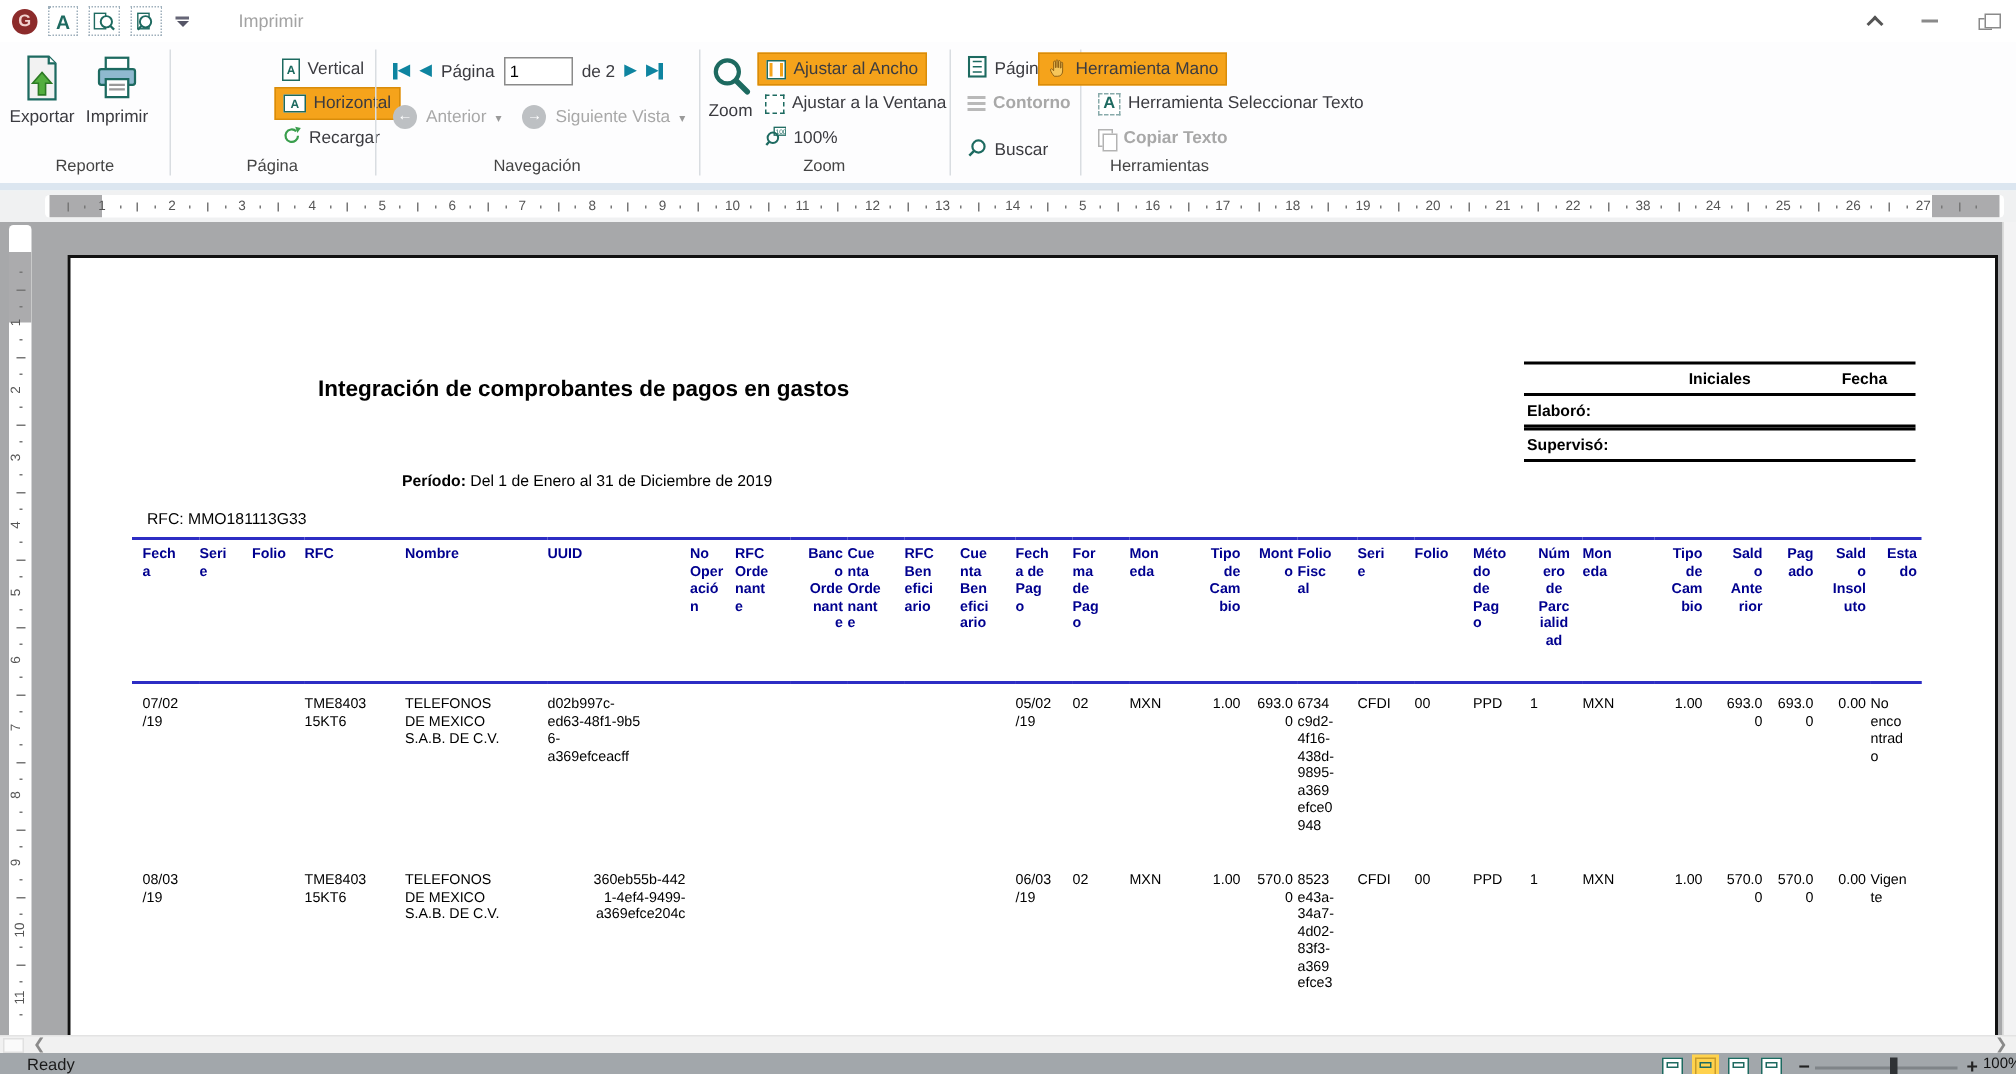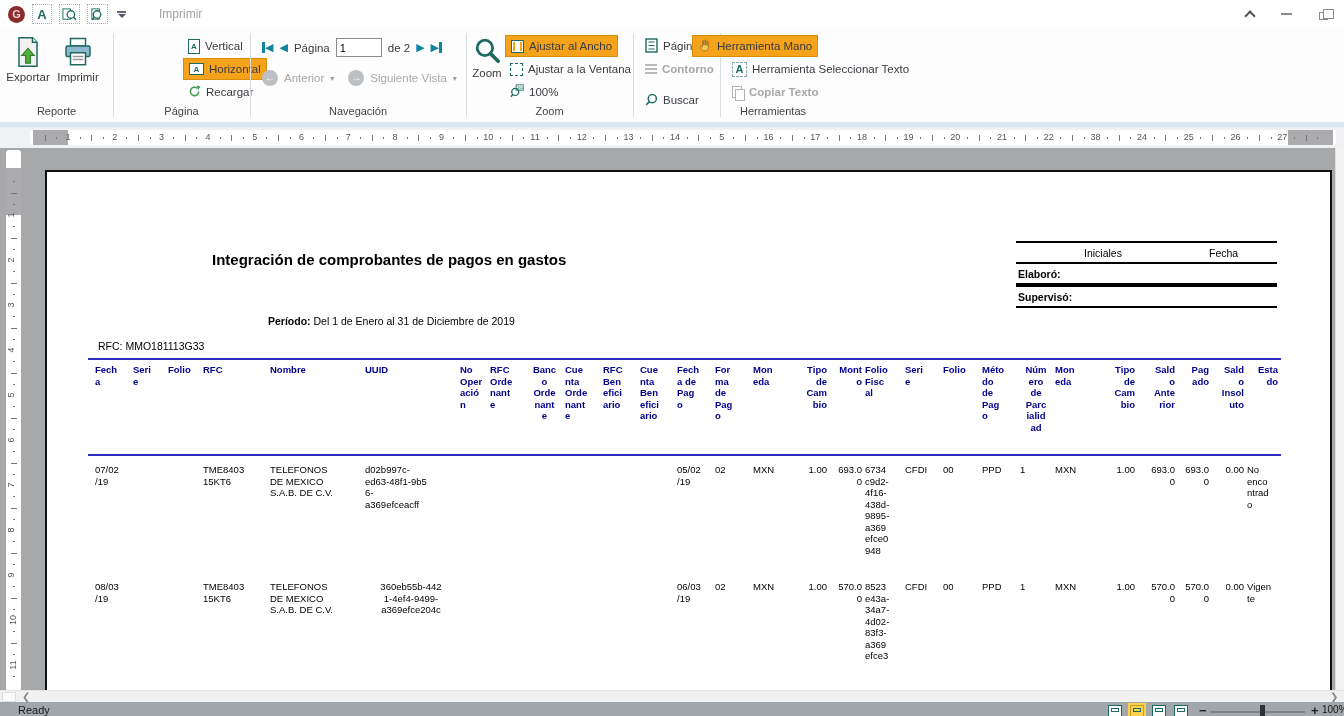--- a/index.html
+++ b/index.html
@@ -79,21 +79,21 @@
   
   .page{position:absolute;left:45px;top:22px;width:1287px;height:600px;background:#fff;border:2px solid #111;}
   .company{position:absolute;left:0;top:48px;width:100%;text-align:center;font-weight:bold;font-size:13.5px;color:#000;}
   .rtitle{position:absolute;left:165px;top:79px;font-weight:bold;font-size:15px;color:#000;}
   .period{position:absolute;left:221px;top:143px;font-size:10.5px;color:#000;}
   .rfcline{position:absolute;left:51px;top:168px;font-size:10.5px;color:#000;}
 
   .signoff{position:absolute;left:969px;top:69px;width:261px;font-size:10.5px;color:#000;}
   .so-line{height:2px;background:#000;}
   .so-row{height:19px;display:flex;align-items:center;}
-  .so-head span{font-weight:normal;}
+  .so-head span{font-weight:bold;text-align:center;}
   .so-spacer{width:68px;}
   .so-c1{width:125px;} .so-c2{width:68px;}
   .so-label{font-weight:bold;padding-left:2px;}
 
   .rtable{position:absolute;left:41px;top:186px;width:1193px;table-layout:fixed;border-collapse:collapse;}
   .rtable thead tr{border-top:2px solid var(--rule-blue);border-bottom:2px solid var(--rule-blue);margin-top:29px;}
   .rtable th{color:var(--header-blue);font-weight:bold;font-size:9.5px;line-height:11.5px;
              vertical-align:top;text-align:left;padding:4px 3px 0 0;height:96px;white-space:pre-line;}
   .rtable td{color:#000;font-size:9.5px;line-height:11.5px;vertical-align:top;
              padding:8px 3px 0 0;white-space:pre-line;word-wrap:break-word;}
@@ -537,21 +537,21 @@
             <th style="text-align: left;">Nombre</th>
             <th style="text-align: left;">UUID</th>
             <th style="text-align: left;">No
 Oper
 ació
 n</th>
             <th style="text-align: left;">RFC
 Orde
 nant
 e</th>
-            <th style="text-align: center;">Banc
+            <th style="text-align: right;">Banc
 o
 Orde
 nant
 e</th>
             <th style="text-align: left;">Cue
 nta
 Orde
 nant
 e</th>
             <th style="text-align: left;">RFC
@@ -672,21 +672,21 @@
           <tr>
             <td style="text-align: left;">08/03
 /19</td>
             <td style="text-align: left;"></td>
             <td style="text-align: left;"></td>
             <td style="text-align: left;">TME8403
 15KT6</td>
             <td style="text-align: left;">TELEFONOS
 DE MEXICO
 S.A.B. DE C.V.</td>
-            <td style="text-align: center;">360eb55b-442
+            <td style="text-align: right;">360eb55b-442
 1-4ef4-9499-
 a369efce204c</td>
             <td style="text-align: left;"></td>
             <td style="text-align: left;"></td>
             <td style="text-align: left;"></td>
             <td style="text-align: left;"></td>
             <td style="text-align: left;"></td>
             <td style="text-align: left;"></td>
             <td style="text-align: left;">06/03
 /19</td>

